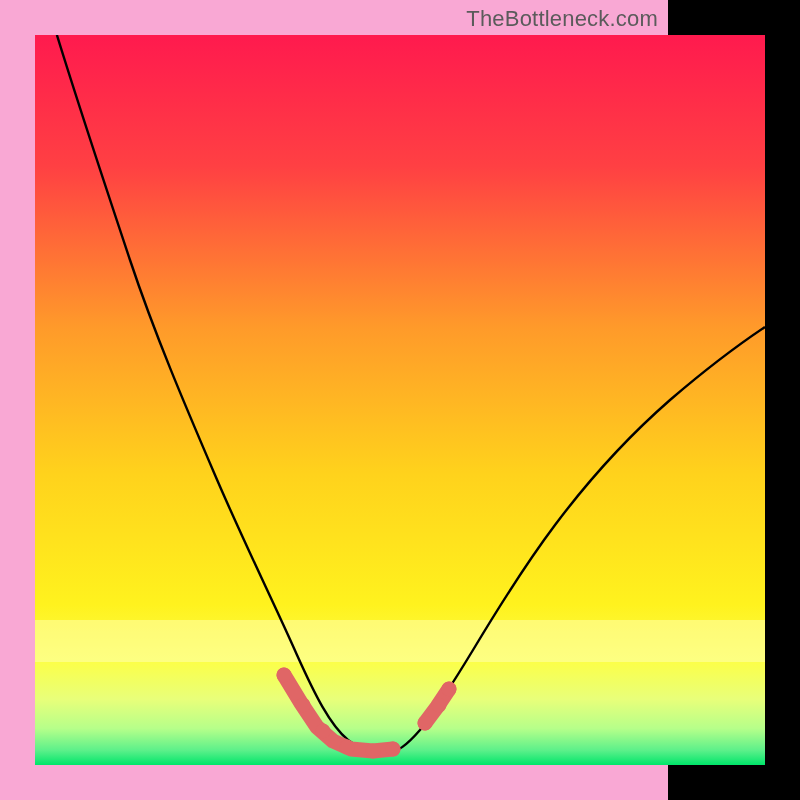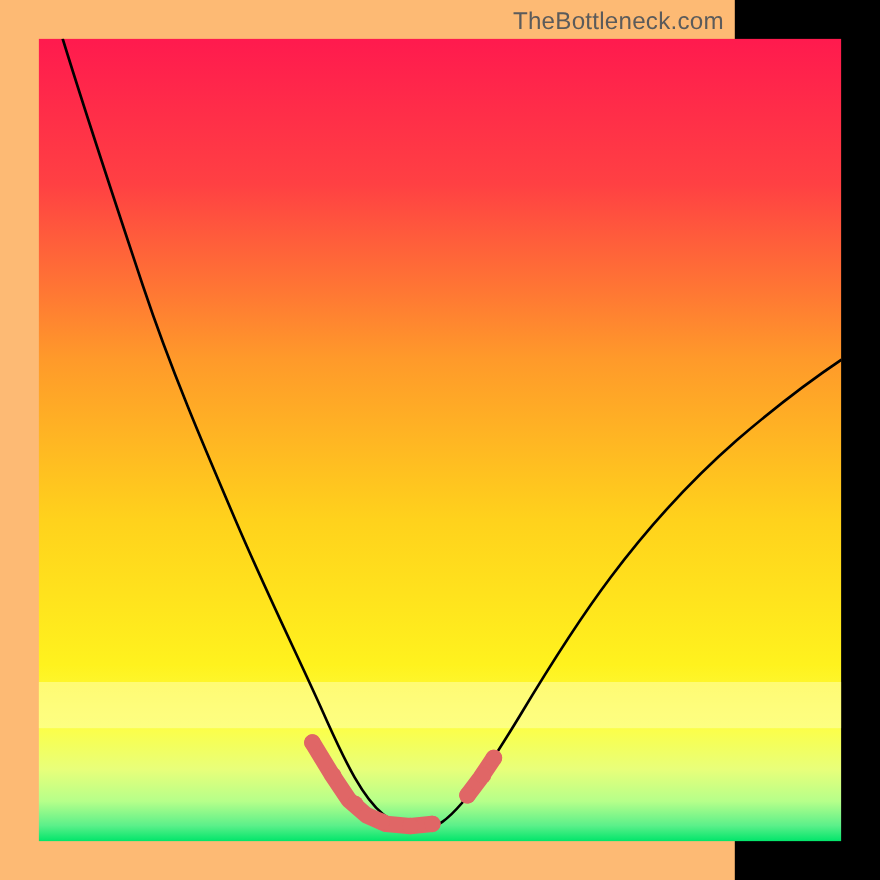--- a/index.html
+++ b/index.html
@@ -10,21 +10,21 @@
     overflow: hidden;
     background: #000;
     font-family: Arial, Helvetica, sans-serif;
   }
   .frame {
     position: absolute;
     left: 0;
     top: 0;
     width: 668px;
     height: 800px;
-    background: #fdba74;
+    background: #f9a8d4;
   }
   .plot {
     position: absolute;
     left: 35px;
     top: 35px;
     width: 730px;
     height: 730px;
     overflow: hidden;
   }
   svg { display: block; }

